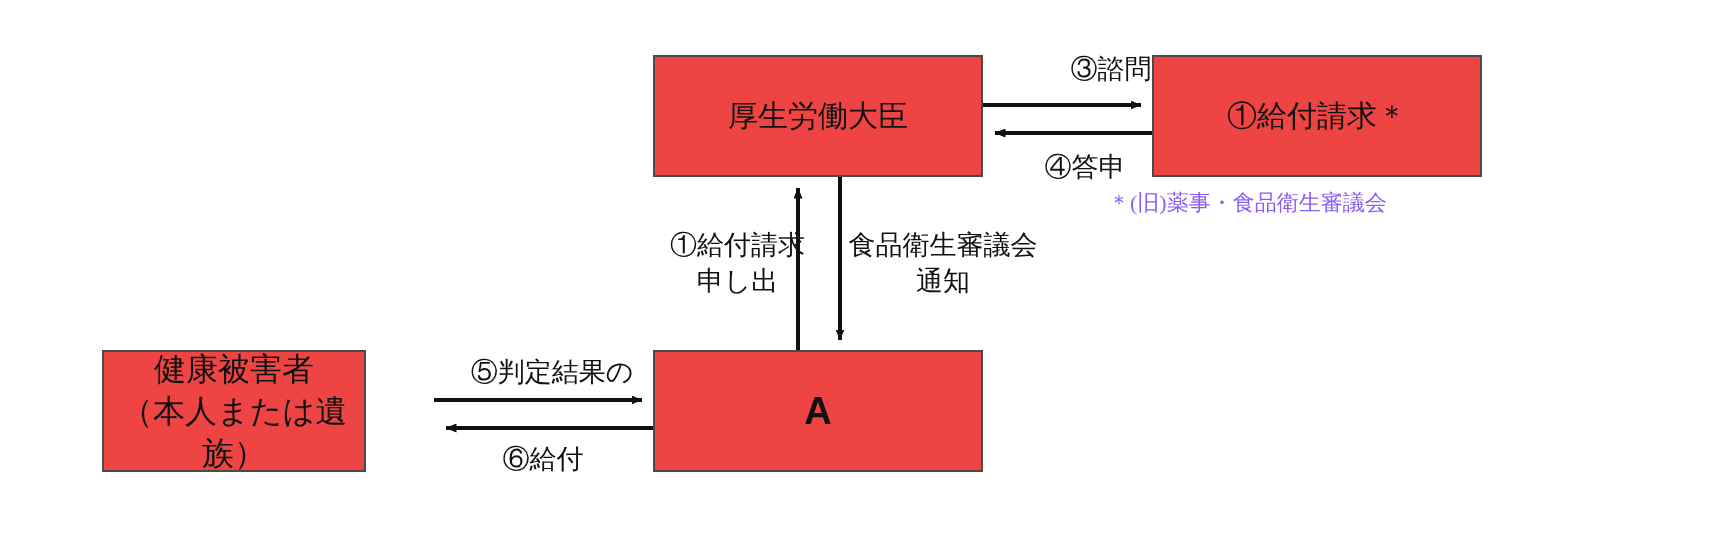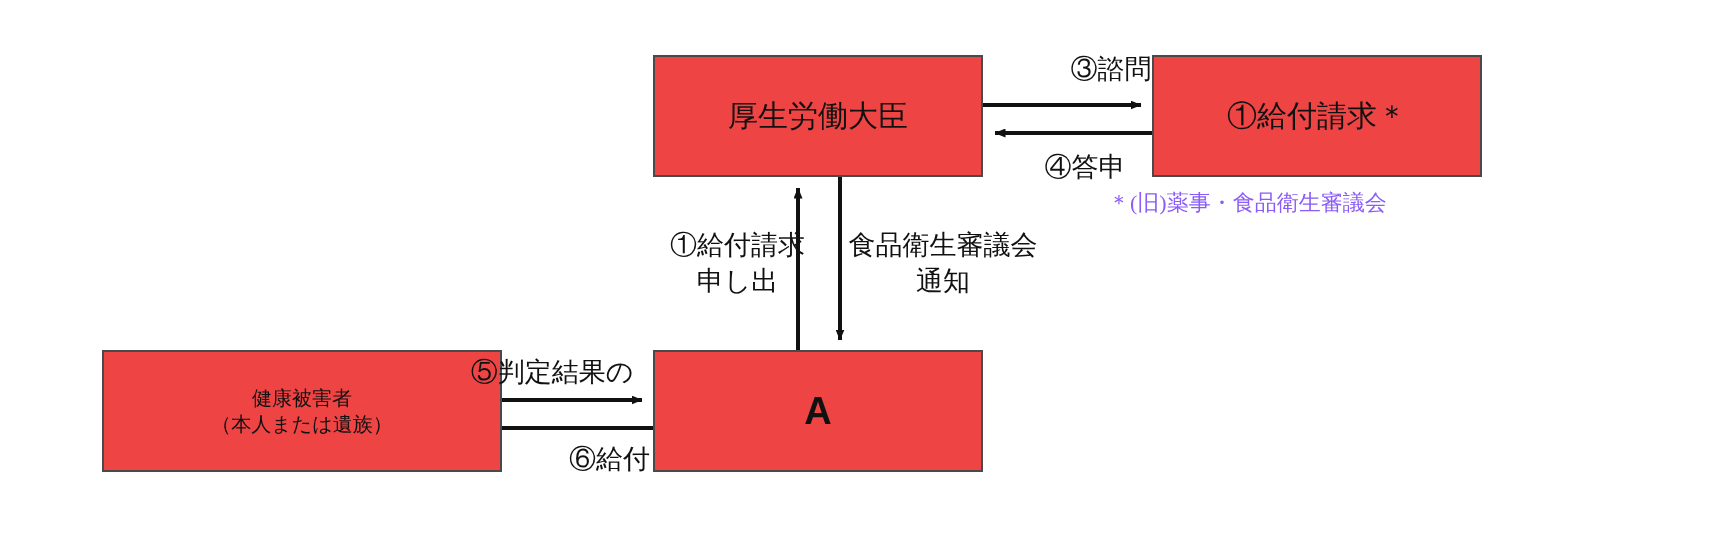--- a/index.html
+++ b/index.html
@@ -37,23 +37,24 @@
   #box-council {
     left: 1152px;
     top: 55px;
     width: 330px;
     height: 122px;
     font-size: 30px;
   }
   #box-victim {
     left: 102px;
     top: 350px;
-    width: 400px;
+    width: 264px;
     height: 122px;
-    font-size: 20px;
+    font-size: 32px;
+    justify-content: flex-end;
   }
   #box-a {
     left: 653px;
     top: 350px;
     width: 330px;
     height: 122px;
     font-size: 38px;
     font-weight: bold;
     font-family: "Liberation Sans", "DejaVu Sans", sans-serif;
   }
@@ -68,21 +69,21 @@
     line-height: 1.32;
     white-space: pre-line;
     text-align: center;
     color: #111111;
   }
   #label-shimon { left: 1036px; top: 52px; width: 150px; }
   #label-toshin { left: 1010px; top: 150px; width: 150px; }
   #label-hantei-moushide { left: 645px; top: 228px; width: 185px; }
   #label-hantei-kekka { left: 843px; top: 228px; width: 200px; }
   #label-kyufu-seikyu { left: 452px; top: 355px; width: 200px; }
-  #label-kyufu { left: 460px; top: 442px; width: 190px; text-align: right; }
+  #label-kyufu { left: 448px; top: 442px; width: 190px; }
 
   #footnote {
     position: absolute;
     left: 1108px;
     top: 188px;
     font-size: 22px;
     white-space: nowrap;
     color: #8b5cf6;
   }
 

